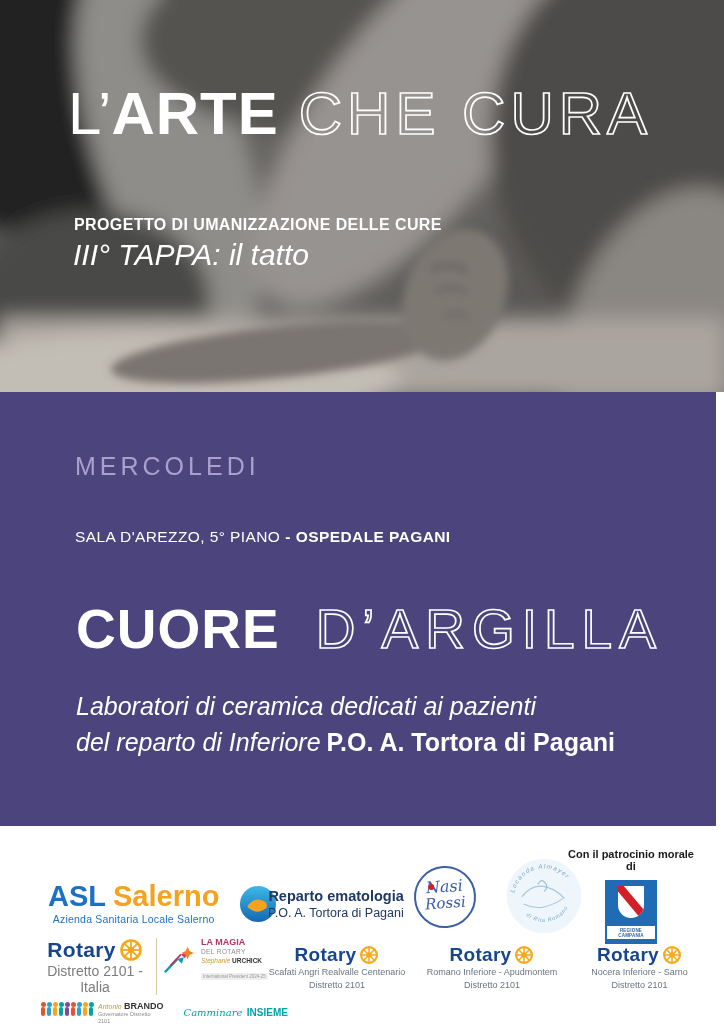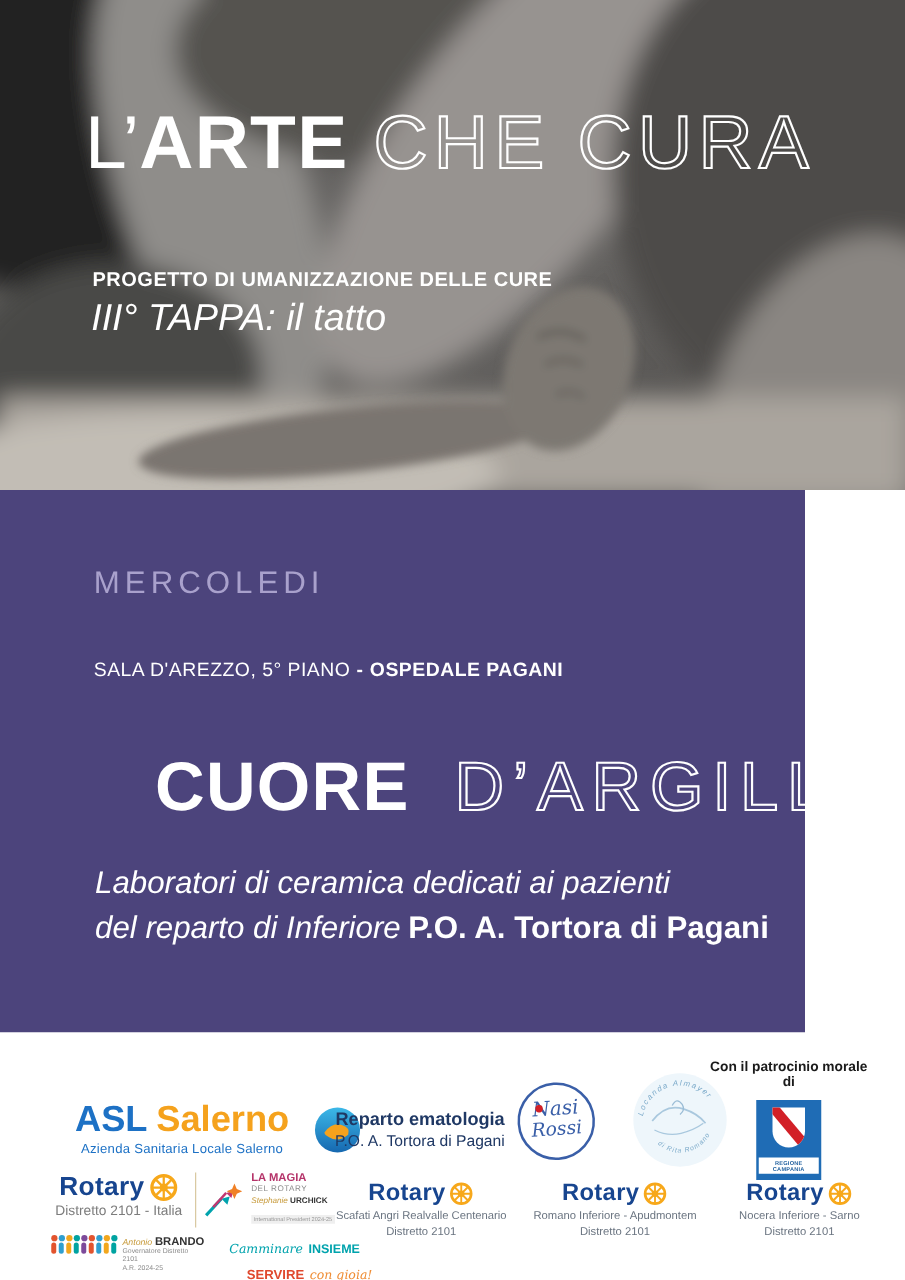--- a/index.html
+++ b/index.html
@@ -15,41 +15,41 @@
   .outline{color:#fff;font-weight:400;}
   @supports (-webkit-text-stroke: 1px #fff){
     .outline{color:transparent;-webkit-text-stroke:1.7px #fff;}
   }
   .t-out{margin-left:20px;letter-spacing:5px;}
   .hero-sub{position:absolute;left:72px;top:152px;color:#fff;font-style:italic;font-size:27px;font-weight:400;}
   .hero-proj{position:absolute;left:74px;top:216px;color:#fff;font-weight:700;font-size:16px;letter-spacing:.4px;}
   .hero-stage{position:absolute;left:73px;top:238px;color:#fff;font-style:italic;font-size:30px;font-weight:500;}
 
   
-  .purple{position:absolute;left:0;top:392px;width:644px;height:434px;background:#4c447c;}
+  .purple{position:absolute;left:0;top:392px;width:716px;height:434px;background:#4c447c;}
   .weekday{position:absolute;left:75px;top:60px;color:#a9a1cc;font-size:25px;font-weight:300;letter-spacing:4px;}
   .dateline{position:absolute;left:74px;top:88px;white-space:nowrap;}
   .date{color:#fff;font-size:37px;font-weight:800;letter-spacing:1px;}
   .time{color:#a9a1cc;font-size:32px;font-weight:300;margin-left:16px;letter-spacing:1px;}
   .venue{position:absolute;left:75px;top:136px;color:#fff;font-size:15.5px;font-weight:400;letter-spacing:.4px;white-space:nowrap;}
   .venue .sep{margin:0 5px;font-weight:700;}
   .venue b{font-weight:800;}
-  .main-title{position:absolute;left:76px;top:210px;white-space:nowrap;line-height:1;margin-left:48px;}
+  .main-title{position:absolute;left:76px;top:210px;white-space:nowrap;line-height:1;}
   .m-bold{color:#fff;font-size:55px;font-weight:800;letter-spacing:1px;}
   .m-out{font-size:55px;margin-left:36px;letter-spacing:7px;}
   .desc{position:absolute;left:76px;top:296px;color:#fff;font-size:25px;line-height:1.45;}
   .desc .it{font-style:italic;font-weight:400;}
   .dl1{font-style:italic;}
   .desc .db{font-weight:800;font-style:normal;margin-left:6px;}
 
   
   .footer{position:absolute;left:0;top:826px;width:724px;height:198px;background:#fff;}
 
   
-  .asl{position:absolute;left:60px;top:56px;display:flex;align-items:center;gap:12px;}
+  .asl{position:absolute;left:48px;top:56px;display:flex;align-items:center;gap:12px;}
   .asl-text{text-align:center;}
   .asl-line1{white-space:nowrap;line-height:1;}
   .asl-bold{color:#1d71c5;font-weight:800;font-size:29px;}
   .asl-accent{color:#f5a21d;font-weight:700;font-size:29px;margin-left:7px;}
   .asl-tag{color:#1d71c5;font-size:10.5px;margin-top:2px;letter-spacing:.2px;}
   .asl-globe{width:38px;height:38px;margin-left:8px;flex:0 0 auto;}
 
   
   .reparto{position:absolute;left:268px;top:62px;color:#1f3864;text-align:right;}
   .rep1{font-weight:800;font-size:14.5px;}
@@ -77,21 +77,21 @@
   
   .wheel{flex:0 0 auto;}
   .rotary-word{color:#17458f;font-weight:800;letter-spacing:.3px;}
 
   
   .district{position:absolute;left:40px;top:112px;width:228px;}
   .d-row{display:flex;align-items:flex-start;}
   .d-col1{width:110px;text-align:center;}
   .d-brand{display:flex;align-items:center;justify-content:center;gap:3px;}
   .d-brand .rotary-word{font-size:21px;}
-  .d-sub{font-size:11px;color:#7c7c7c;margin-top:1px;}
+  .d-sub{font-size:14px;color:#7c7c7c;margin-top:1px;}
   .d-div{width:1px;background:#d9c9a2;align-self:stretch;margin:0 6px;}
   .magia{display:flex;align-items:center;gap:4px;}
   .magia-text{text-align:left;}
   .magia1{font-size:9px;font-weight:800;color:#b5346a;line-height:1.1;}
   .magia2{font-size:6.5px;color:#8a8a8a;letter-spacing:.4px;}
   .pres{font-size:6.5px;margin-top:2px;white-space:nowrap;}
   .pres .first{font-style:italic;color:#c79a3a;}
   .pres .last{font-weight:800;color:#333;}
   .pres-role{font-size:4.5px;color:#999;background:#efefef;padding:1px 2px;margin-top:1px;display:inline-block;}
   .d-row2{margin-top:6px;}

